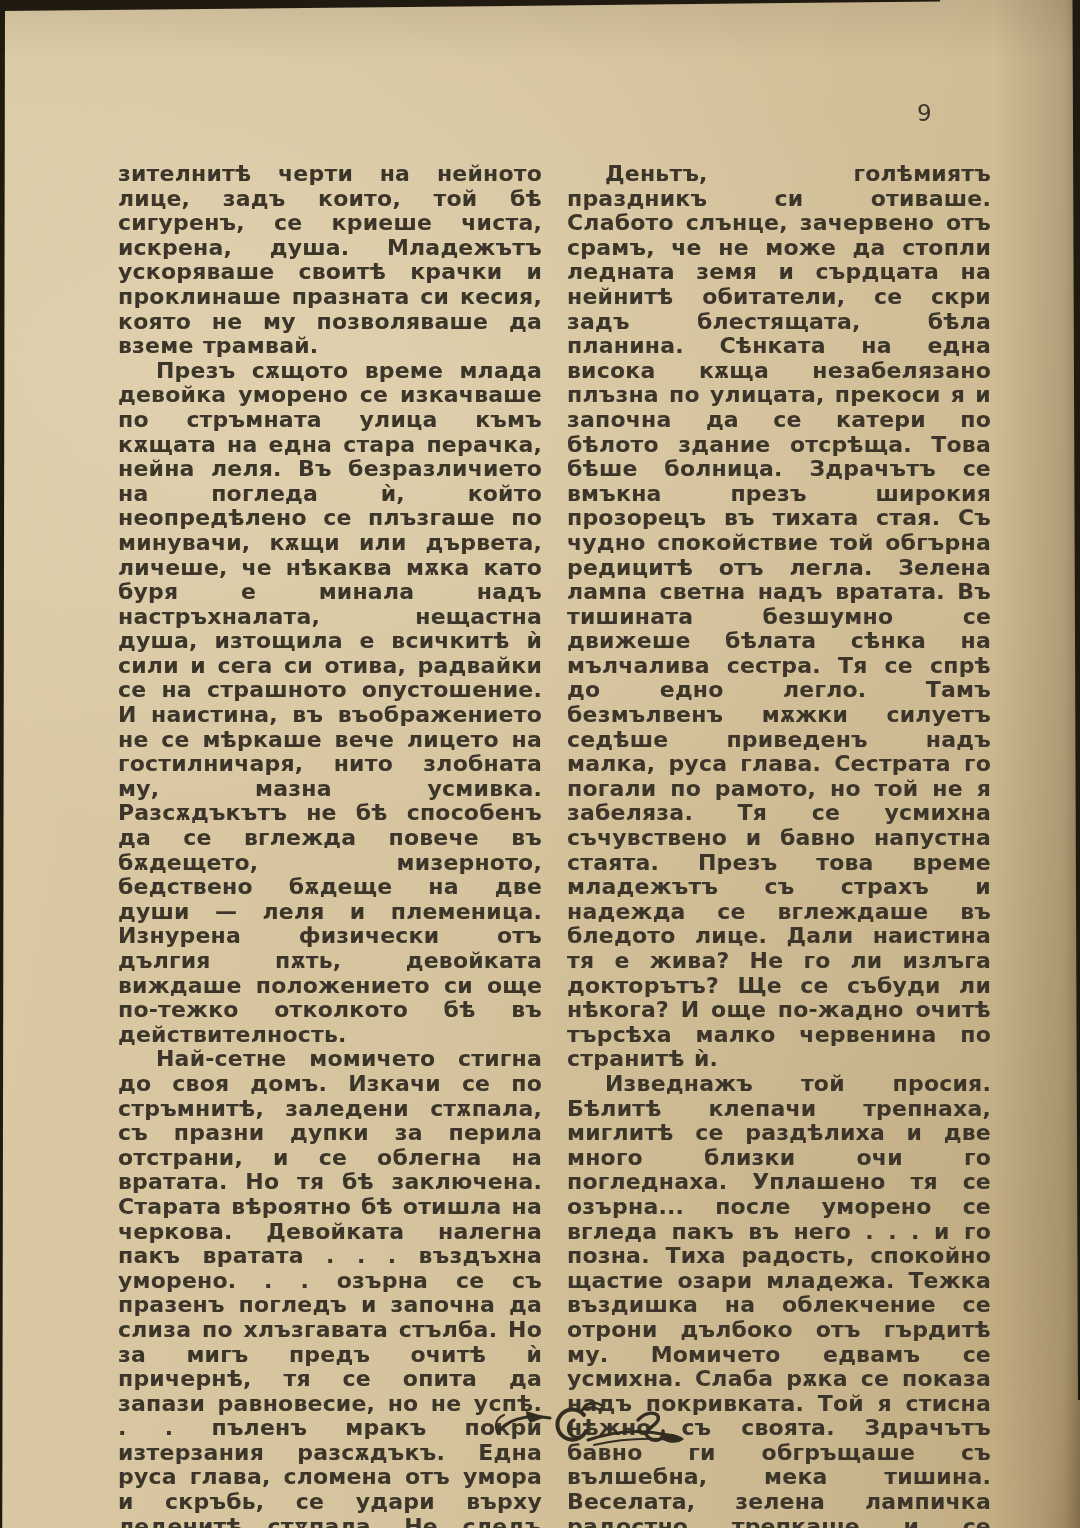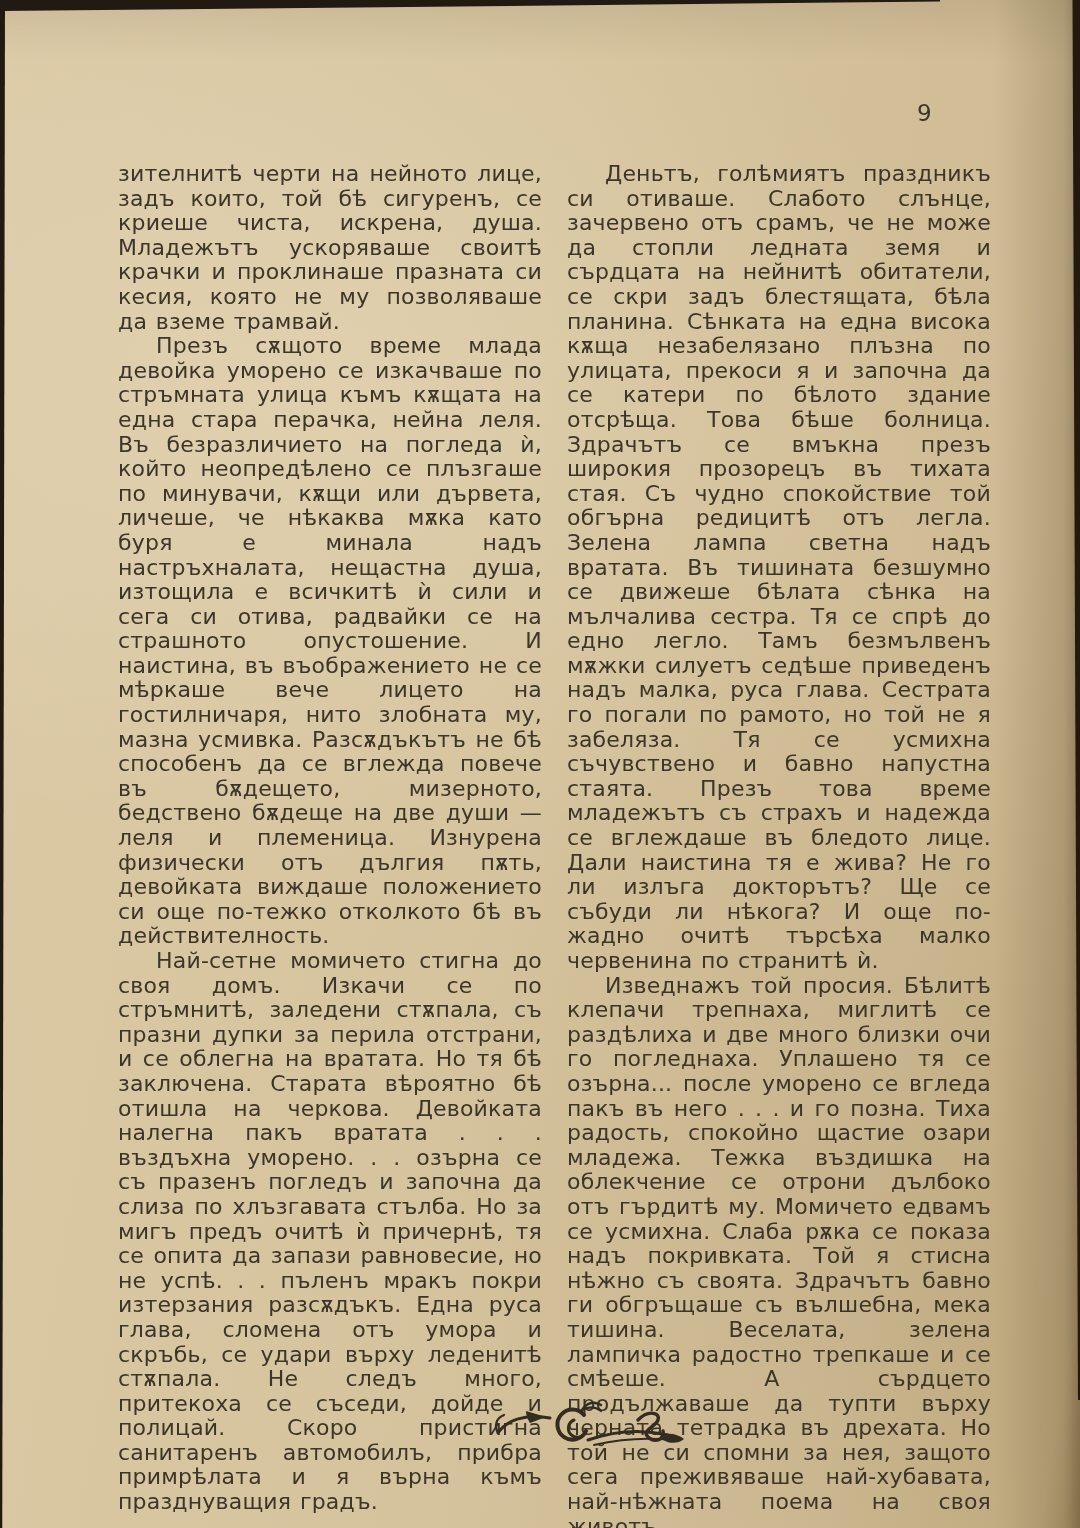--- a/index.html
+++ b/index.html
@@ -36,20 +36,21 @@
   .columns {
     position:absolute; left:118px; top:162px; width:873px;
     display:flex; gap:25px; z-index:2;
   }
   .col { width:424px; color:#3c352a; }
   .para {
     margin:0; font-size:22px; line-height:24.6px;
     text-align:justify; text-align-last:left;
     letter-spacing:0.2px; word-spacing:1.5px;
     text-indent:38px;
+    font-weight:bold;
   }
   .para.no-indent { text-indent:0; }
   .separator {
     margin-top:7px; text-align:center;
     font-size:22px; letter-spacing:5px; color:#3c352a;
   }
   .flourish {
     position:absolute; left:492px; top:1398px; width:200px; height:52px; z-index:2;
   }
   .flourish path { stroke:#332c21; fill:none; stroke-linecap:round; }

